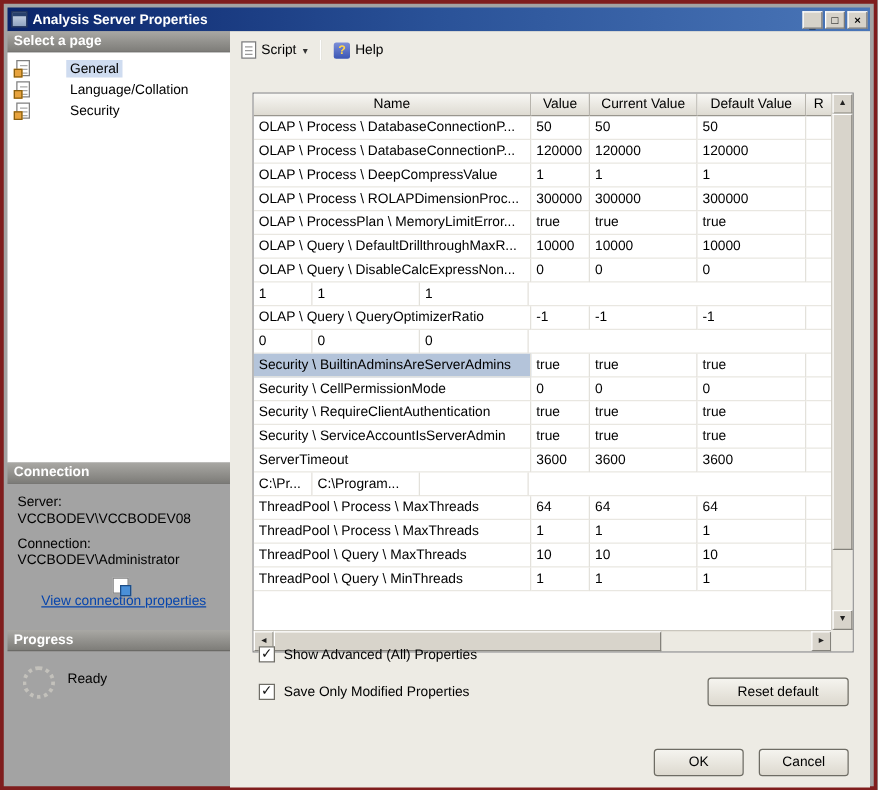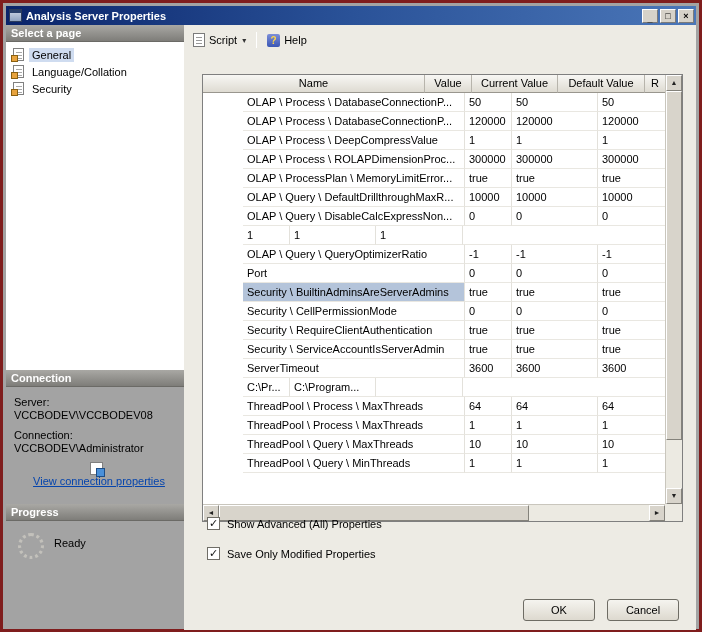--- a/index.html
+++ b/index.html
@@ -23,21 +23,21 @@
   .tbtn.min span { display:block; margin-top:3px; }
 
   
   .body { display:flex; height:605px; }
 
   
   .sidebar { width:178px; display:flex; flex-direction:column; }
   .section-header { height:17px; line-height:16px; padding-left:5px; color:#fff; font-weight:bold;
                     background:linear-gradient(to bottom,#a9a8a4,#7e7d79); border-bottom:1px solid #6b6a66; }
   .pages-panel { height:328px; background:#fff; padding-top:4px; }
-  .page-item { height:17px; display:flex; align-items:center; padding-left:7px; cursor:default; }
+  .page-item { height:17px; display:flex; align-items:center; padding-left:7px; cursor:default;gap:24px; }
   .page-item .page-label { padding:1px 3px; }
   .page-item.selected .page-label { background:#cfdcf0; }
   .page-icon { width:11px; height:13px; background:#fff; border:1px solid #808080; position:relative;
                display:inline-block; margin-right:5px; flex:none; }
   .page-icon::before { content:""; position:absolute; left:2px; top:3px; width:6px; height:1px;
                        background:#a8a8a8; box-shadow:0 3px 0 #a8a8a8, 0 6px 0 #a8a8a8; }
   .page-icon::after { content:""; position:absolute; left:-3px; bottom:-2px; width:5px; height:5px;
                       background:#e8a33d; border:1px solid #8a6010; }
   .conn-panel { height:117px; padding:7px 0 0 8px; }
   .conn-panel .lbl { margin-top:2px; }
@@ -67,21 +67,21 @@
                display:inline-block; }
 
   
   .grid-wrap { position:absolute; left:18px; top:49px; width:481px; height:448px;
                border:1px solid #7f7f7f; background:#fff; }
   .grid-area { position:absolute; left:0; top:0; right:17px; bottom:17px; overflow:hidden; background:#fff; }
   .grid-header { display:flex; height:18px; }
   .gh-cell { background:linear-gradient(#f8f7f4,#dedbd2); border-right:1px solid #b7b4ac;
              border-bottom:1px solid #99968e; text-align:center; line-height:17px; overflow:hidden;
              white-space:nowrap; flex:none; }
-  .grid-row { display:flex; height:19px;margin-left:40px; }
+  .grid-row { display:flex; height:19px; }
   .g-cell { border-right:1px solid #e3e1db; border-bottom:1px solid #e9e7e1; padding:0 4px;
             line-height:18px; white-space:nowrap; overflow:hidden; flex:none; }
   .grid-row.selected .g-cell.c0 { background:#b4c4da; }
   .c0 { width:222px; } .c1 { width:47px; } .c2 { width:86px; } .c3 { width:87px; }
   .c4 { flex:1 1 auto; border-right:none; }
 
   
   .vscroll { position:absolute; right:0; top:0; bottom:17px; width:17px; background:#eceae2;
              border-left:1px solid #c9c6bd; display:flex; flex-direction:column; }
   .hscroll { position:absolute; left:0; bottom:0; right:17px; height:17px; background:#eceae2;
@@ -244,21 +244,20 @@
                 <div class="g-cell c4"></div>
               </div>
               <div class="grid-row">
                 <div class="g-cell c0">OLAP \ Query \ QueryOptimizerRatio</div>
                 <div class="g-cell c1">-1</div>
                 <div class="g-cell c2">-1</div>
                 <div class="g-cell c3">-1</div>
                 <div class="g-cell c4"></div>
               </div>
               <div class="grid-row">
-                <div class="g-cell c0">Port</div>
                 <div class="g-cell c1">0</div>
                 <div class="g-cell c2">0</div>
                 <div class="g-cell c3">0</div>
                 <div class="g-cell c4"></div>
               </div>
               <div class="grid-row selected">
                 <div class="g-cell c0">Security \ BuiltinAdminsAreServerAdmins</div>
                 <div class="g-cell c1">true</div>
                 <div class="g-cell c2">true</div>
                 <div class="g-cell c3">true</div>
@@ -348,18 +347,19 @@
       </div>
 
       <div class="cb-row first">
         <span class="checkbox">✓</span>
         <span>Show Advanced (All) Properties</span>
       </div>
       <div class="cb-row second">
         <span class="checkbox">✓</span>
         <span>Save Only Modified Properties</span>
       </div>
+      <button class="btn reset-btn">Reset default</button>
 
       <button class="btn ok-btn">OK</button>
       <button class="btn cancel-btn">Cancel</button>
     </div>
   </div>
 </div>
 
 </body></html>

